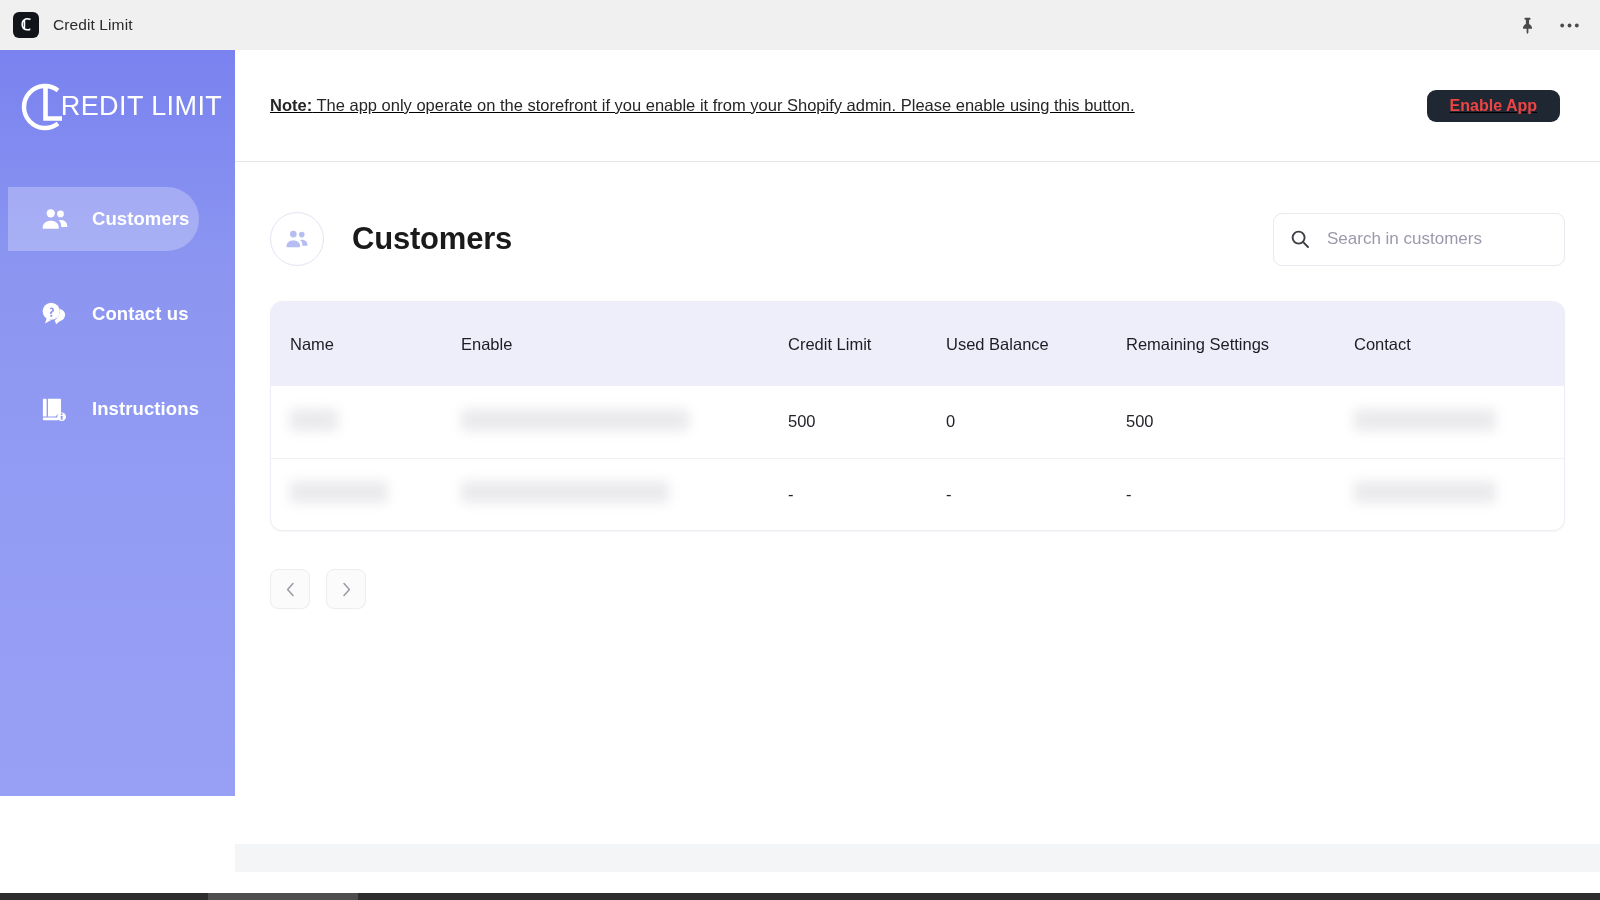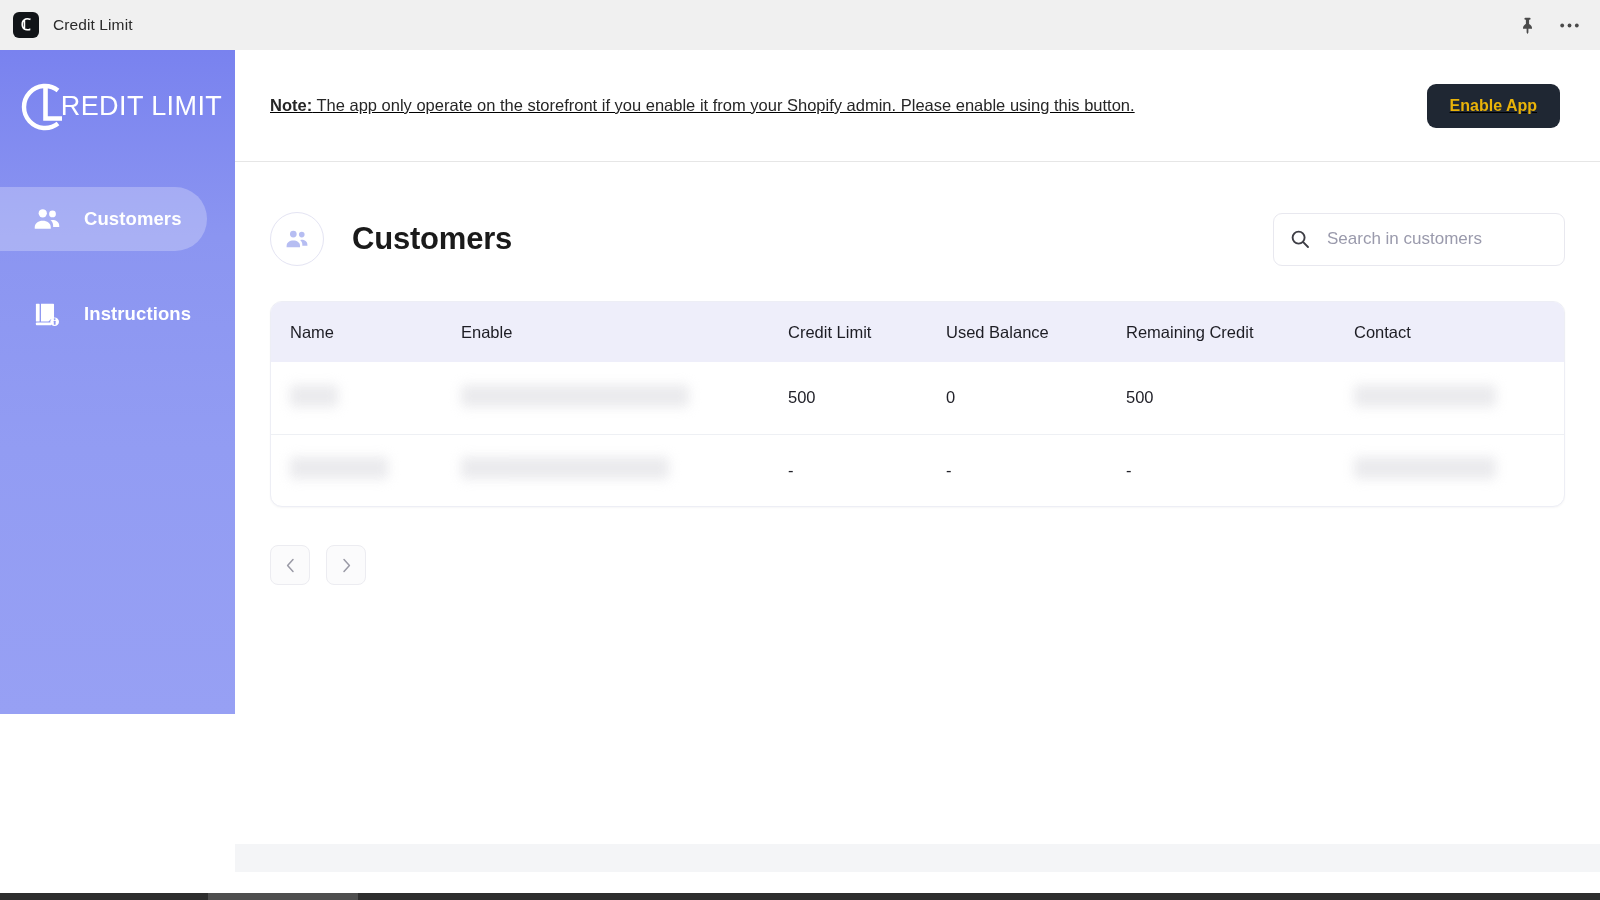--- a/index.html
+++ b/index.html
@@ -36,21 +36,22 @@
 
   
   .body-row { flex: 1; display: flex; min-height: 0; position: relative; }
 
   
   .sidebar {
     width: 235px; min-width: 235px;
     background: linear-gradient(180deg, #7982ef 0%, #8b95f1 28%, #929cf3 60%, #97a0f4 100%);
     display: flex; flex-direction: column;
     position: relative;
-    height: 664px;
+    height: 746px;
+    align-items: center;
   }
   .logo-wrap {
     height: 113px; display: flex; align-items: center; justify-content: center;
     padding-left: 4px;
   }
   .logo { display: flex; align-items: center; }
   .logo-mark { width: 58px; height: 58px; position: relative; margin-right: 2px; }
   .logo-text {
     color: #ffffff; font-size: 27px; font-weight: 400; letter-spacing: .4px;
     margin-left: -16px;
@@ -76,23 +77,23 @@
     height: 112px; min-height: 112px;
     border-bottom: 1px solid #e6e6e6;
     display: flex; align-items: center;
     padding: 0 40px 0 35px;
     text-decoration: underline;
   }
   .note-text { font-size: 16.5px; color: #262626; line-height: 1.4; }
   .note-text b { font-weight: 700; }
   .enable-btn {
     margin-left: auto;
-    background: #1f2733; color: #eab308;
+    background: #1f2733; color: #ef4444;
     border: none; border-radius: 9px;
-    padding: 0 23px; height: 44px;
+    padding: 0 23px; height: 32px;
     font-size: 16px; font-weight: 700;
     font-family: "Liberation Sans", sans-serif;
     cursor: pointer;
     white-space: nowrap;
   }
 
   .main-area { flex: 1; padding: 48px 35px 0 35px; min-height: 0; overflow: hidden; }
 
   .page-head { display: flex; align-items: center; height: 58px; }
   .head-badge {
@@ -124,21 +125,21 @@
     margin-top: 33px;
     border: 1px solid #edeef5; border-radius: 12px;
     background: #ffffff; overflow: hidden;
     box-shadow: 0 1px 2px rgba(16,18,40,.04);
   }
   table { width: 100%; border-collapse: collapse; table-layout: fixed; }
   thead th {
     background: #eeeefa;
     text-align: left;
     font-size: 16.5px; font-weight: 400; color: #1d1d24;
-    height: 60px; padding: 0 0 0 18px;
+    height: 84px; padding: 0 0 0 18px;
   }
   thead th:first-child { padding-left: 19px; }
   tbody td {
     height: 72px; font-size: 16.5px; color: #22222a;
     padding: 0 0 0 18px; border-top: 1px solid #eef0f4;
     vertical-align: middle;
   }
   tbody td:first-child { padding-left: 19px; }
   tbody tr:first-child td { border-top: none; margin-top: 12px; }
 
@@ -240,20 +241,32 @@
               <circle cx="8.6" cy="7.4" r="3.3"></circle>
               <circle cx="16.4" cy="7.9" r="2.7"></circle>
               <path d="M2.2 18.6c0-3.3 2.9-5.2 6.4-5.2s6.4 1.9 6.4 5.2v1.2H2.2z"></path>
               <path d="M16.2 12.8c3 0 5.6 1.6 5.6 4.5v1.1h-4.9v-1.2c0-1.8-.8-3.2-2.1-4.2a8.6 8.6 0 0 1 1.4-.2z"></path>
             </svg>
           </span>
           <span class="nav-label">Customers</span>
         </div>
 
 
+        <div class="nav-item">
+          <span class="nav-icon">
+            <svg width="29" height="29" viewBox="0 0 24 24" fill="currentColor">
+              <path d="M14.4 14.2a6.2 6.2 0 0 1-2.2 2.5l1.1 3.4 3-2.6a6 6 0 0 0 4.5-5.3c0-2.5-2-4.5-4.7-4.8a6.7 6.7 0 0 1-1.7 6.8z"></path>
+              <circle cx="9.3" cy="9.3" r="7.1"></circle>
+              <path d="M5.6 14.6 4.2 19.4l4.8-2.6z"></path>
+              <path d="M8.2 6.6a2.2 2.2 0 0 1 3.4 1.8c0 1.1-1 1.5-1.5 2a1.6 1.6 0 0 0-.5 1.1H8.2a2.7 2.7 0 0 1 .9-2.2c.5-.5 1-.7 1-1.1a.8.8 0 0 0-1.5-.4z" fill="#9099f2"></path>
+              <circle cx="9.4" cy="13.1" r=".95" fill="#9099f2"></circle>
+            </svg>
+          </span>
+          <span class="nav-label">Contact us</span>
+        </div>
 
         <div class="nav-item">
           <span class="nav-icon">
             <svg width="29" height="29" viewBox="0 0 24 24" fill="currentColor">
               <rect x="2.4" y="3.2" width="3.1" height="14.6" rx=".5"></rect>
               <path d="M6.6 3.2h10.2a.6.6 0 0 1 .6.6v11.5a6 6 0 0 0-4.6 2.5H6.6z"></path>
               <rect x="2.4" y="18.6" width="13" height="2.2" rx=".6"></rect>
               <circle cx="17.9" cy="18" r="3.6"></circle>
               <rect x="17.2" y="17.1" width="1.5" height="3.4" rx=".5" fill="#9099f2"></rect>
               <circle cx="17.95" cy="15.8" r=".8" fill="#9099f2"></circle>
@@ -307,21 +320,21 @@
               <col class="col-used">
                 <col class="col-remaining">
                 <col class="col-contact">
             </colgroup>
             <thead>
               <tr>
                 <th>Name</th>
                 <th>Enable</th>
                 <th>Credit Limit</th>
                 <th>Used Balance</th>
-                <th>Remaining Credit</th>
+                <th>Remaining Settings</th>
                 <th>Contact</th>
               </tr>
             </thead>
             <tbody>
               <tr>
                 <td><span class="redact r-name-1"></span></td>
                 <td><span class="redact r-email-1"></span></td>
                 <td>500</td>
                 <td>0</td>
                 <td>500</td>

